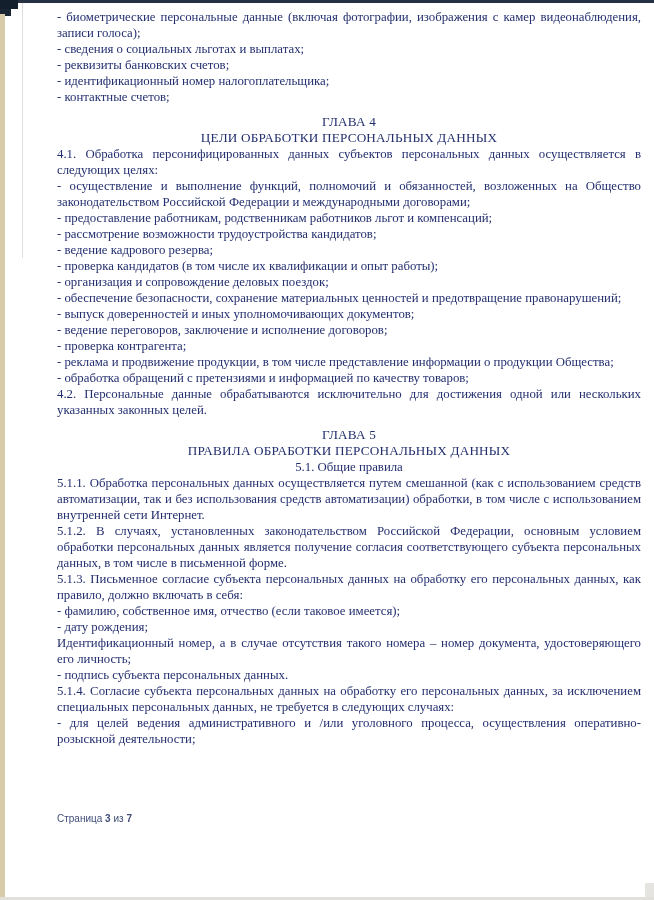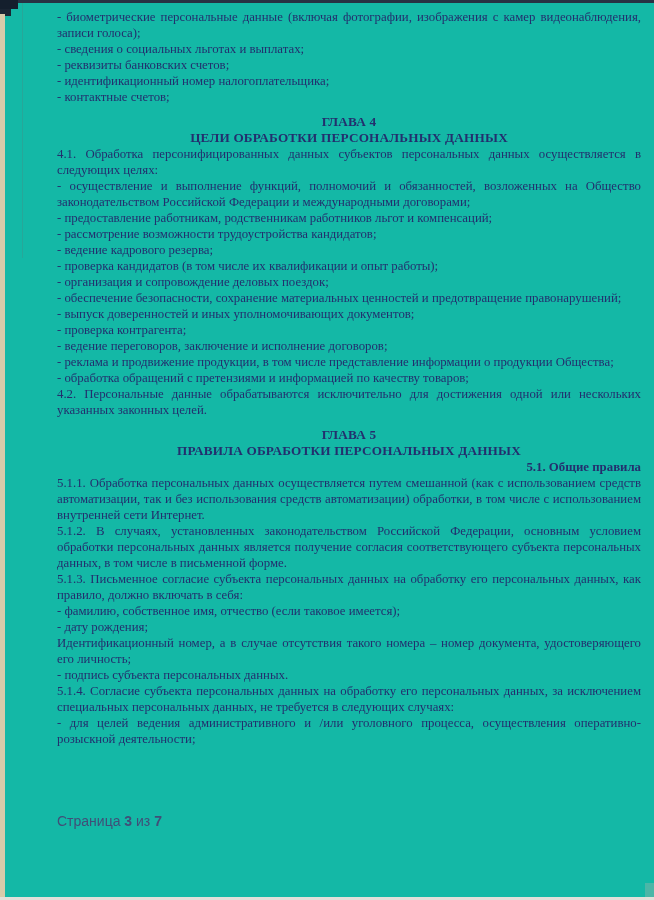--- a/index.html
+++ b/index.html
@@ -4,21 +4,21 @@
 <style>
   html, body { margin: 0; padding: 0; }
   body {
     width: 654px; height: 900px;
     background: #e9e7e2;
     font-family: "Liberation Serif", "DejaVu Serif", serif;
   }
   .page {
     position: relative;
     width: 654px; height: 900px;
-    background: #14b8a6;
+    background: #ffffff;
     overflow: hidden;
   }
   
   .edge-top {
     position: absolute; left: 0; top: 0;
     width: 654px; height: 3px;
     background: #273143;
   }
   .corner-blot {
     position: absolute; left: 0; top: 0;
@@ -57,30 +57,30 @@
     width: 584px;
     font-size: 12.8px;
     line-height: 16px;
     color: #232f6e;
     text-align: justify;
   }
   .content p { margin: 0; }
   .chapter { margin-top: 9px; }
   .chapter p {
     text-align: center;
-    font-weight: bold;
+    font-weight: normal;
     font-size: 13.2px;
     letter-spacing: 0.2px;
   }
-  .subhead { font-weight: bold; text-align: right; }
+  .subhead { font-weight: normal; text-align: center; }
   .footer {
     position: absolute;
     left: 57px; top: 813px;
     font-family: "Liberation Sans", "DejaVu Sans", sans-serif;
-    font-size: 14px;
+    font-size: 10px;
     color: #414e78;
   }
   .footer b { font-weight: bold; }
 </style>
 </head>
 <body>
 
 <div class="page">
 
   <div class="edge-top"></div>
@@ -106,22 +106,22 @@
 
     <p>4.1. Обработка персонифицированных данных субъектов персональных данных осуществляется в следующих целях:</p>
     <p>- осуществление и выполнение функций, полномочий и обязанностей, возложенных на Общество законодательством Российской Федерации и международными договорами;</p>
     <p>- предоставление работникам, родственникам работников льгот и компенсаций;</p>
     <p>- рассмотрение возможности трудоустройства кандидатов;</p>
     <p>- ведение кадрового резерва;</p>
     <p>- проверка кандидатов (в том числе их квалификации и опыт работы);</p>
     <p>- организация и сопровождение деловых поездок;</p>
     <p>- обеспечение безопасности, сохранение материальных ценностей и предотвращение правонарушений;</p>
     <p>- выпуск доверенностей и иных уполномочивающих документов;</p>
+    <p>- ведение переговоров, заключение и исполнение договоров;</p>
     <p>- проверка контрагента;</p>
-    <p>- ведение переговоров, заключение и исполнение договоров;</p>
     <p>- реклама и продвижение продукции, в том числе представление информации о продукции Общества;</p>
     <p>- обработка обращений с претензиями и информацией по качеству товаров;</p>
     <p>4.2. Персональные данные обрабатываются исключительно для достижения одной или нескольких указанных законных целей.</p>
 
     <div class="chapter">
       <p>ГЛАВА 5</p>
       <p>ПРАВИЛА ОБРАБОТКИ ПЕРСОНАЛЬНЫХ ДАННЫХ</p>
     </div>
 
     <p class="subhead">5.1. Общие правила</p>

